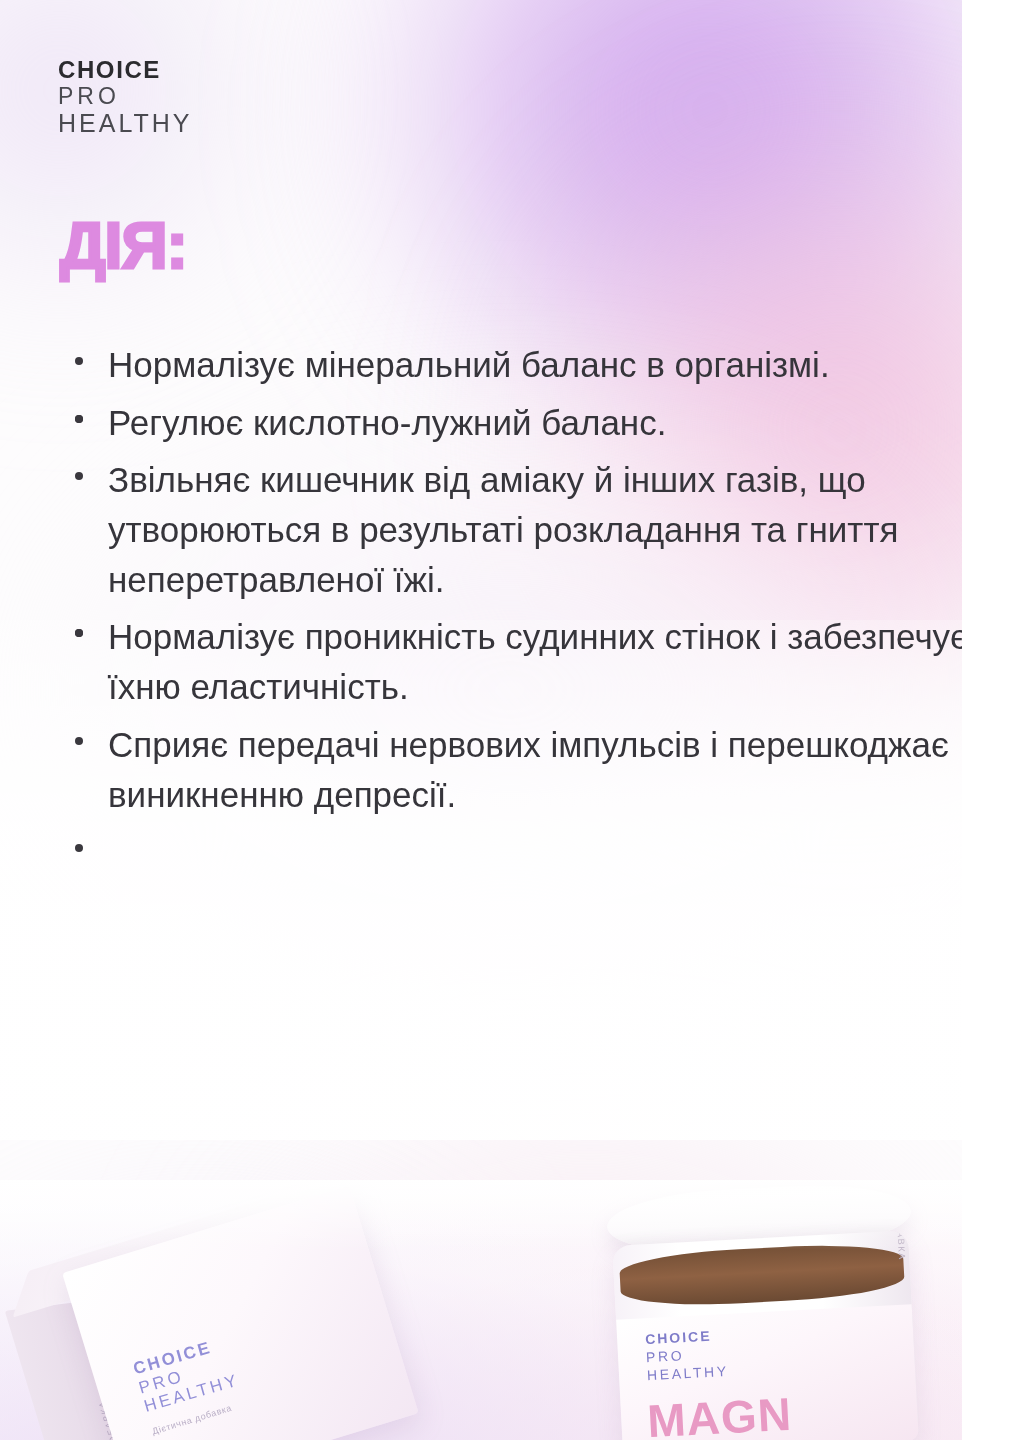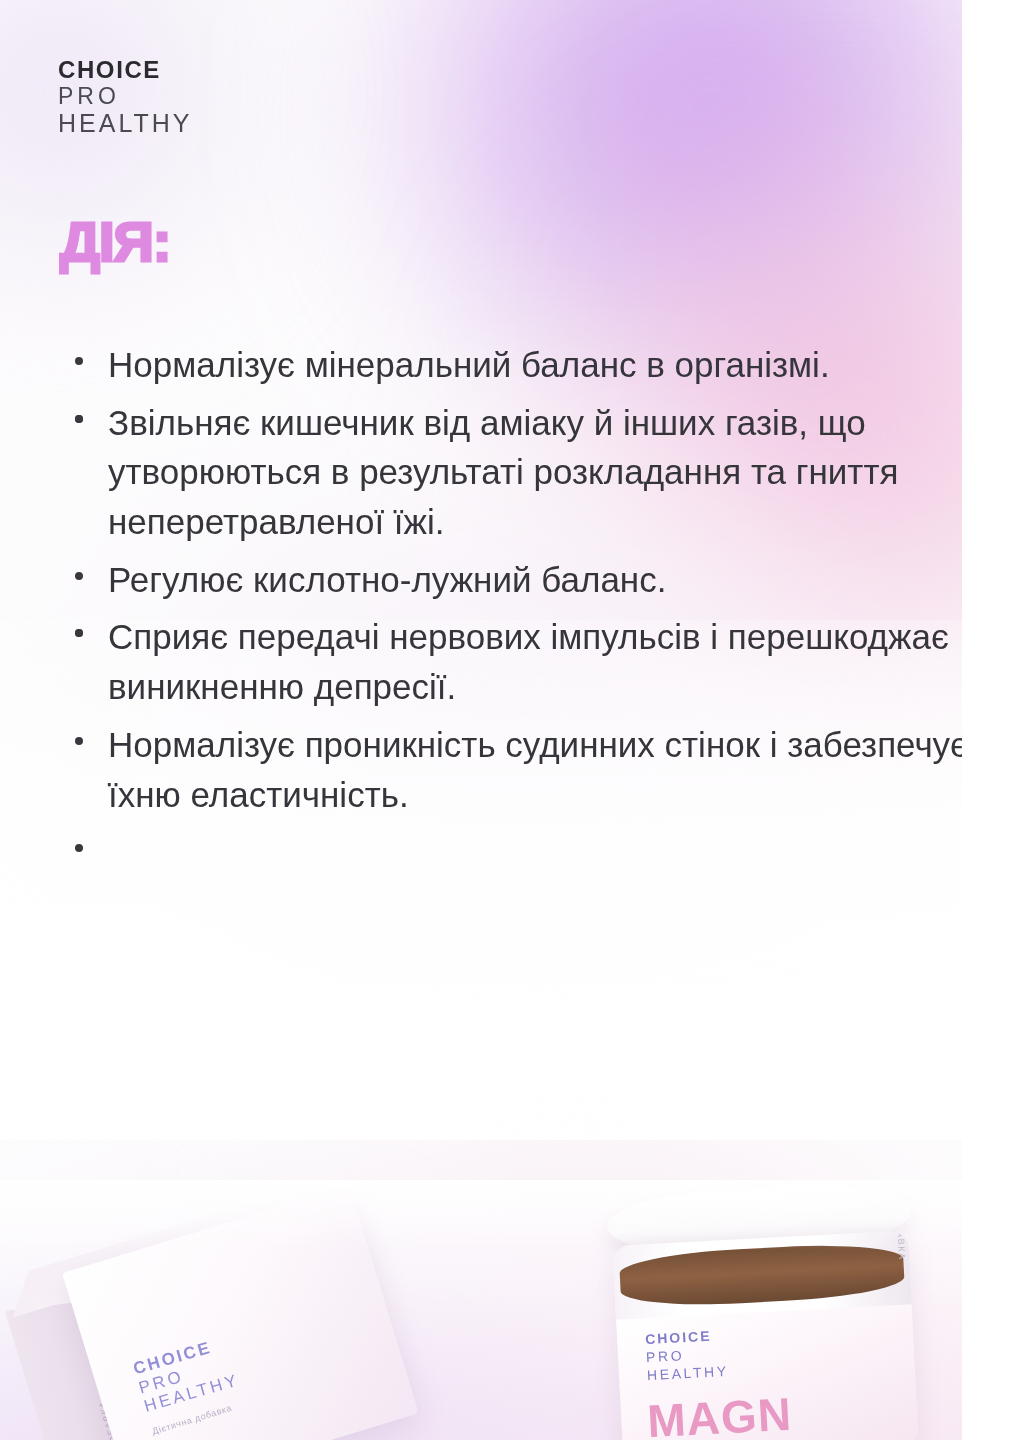--- a/index.html
+++ b/index.html
@@ -87,21 +87,21 @@
   }
   .logo-line.l1 { font-weight: 800; letter-spacing: 1.6px; }
   .logo-line.l2 { font-weight: 400; letter-spacing: 4.0px; font-size: 23px; margin-top: 3px; color: #4a4a50; }
   .logo-line.l3 { font-weight: 400; letter-spacing: 3.0px; font-size: 25px; margin-top: 3px; color: #4a4a50; }
 
   
   .heading {
     position: absolute;
     left: 60px;
     top: 214px;
-    font-size: 56px;
+    font-size: 64px;
     font-weight: 800;
     letter-spacing: -1px;
     color: #dd8ae0;
     -webkit-text-stroke: 3px #dd8ae0;
     line-height: 1;
   }
 
   
   .bullets {
     position: absolute;
@@ -324,36 +324,36 @@
   <ul class="bullets">
     <li class="bullet">
       <span class="dot"></span>
       <span>Нормалізує мінеральний баланс в організмі.</span>
     </li>
     <li class="bullet">
       <span class="dot"></span>
     </li>
     <li class="bullet">
       <span class="dot"></span>
+      <span>Регулює кислотно-лужний баланс.</span>
+    </li>
+    <li class="bullet">
+      <span class="dot"></span>
       <span>Звільняє кишечник від аміаку й інших газів, що утворюються в результаті розкладання та гниття неперетравленої їжі.</span>
     </li>
     <li class="bullet">
       <span class="dot"></span>
-      <span>Регулює кислотно-лужний баланс.</span>
-    </li>
-    <li class="bullet">
-      <span class="dot"></span>
+    </li>
+    <li class="bullet">
+      <span class="dot"></span>
+      <span>Нормалізує проникність судинних стінок і забезпечує їхню еластичність.</span>
     </li>
     <li class="bullet">
       <span class="dot"></span>
       <span>Сприяє передачі нервових імпульсів і перешкоджає виникненню депресії.</span>
-    </li>
-    <li class="bullet">
-      <span class="dot"></span>
-      <span>Нормалізує проникність судинних стінок і забезпечує їхню еластичність.</span>
     </li>
     <li class="bullet">
       <span class="dot"></span>
     </li>
   </ul>
 
   <div class="photo">
     <div class="photo-bg"></div>
 
     <div class="box">

